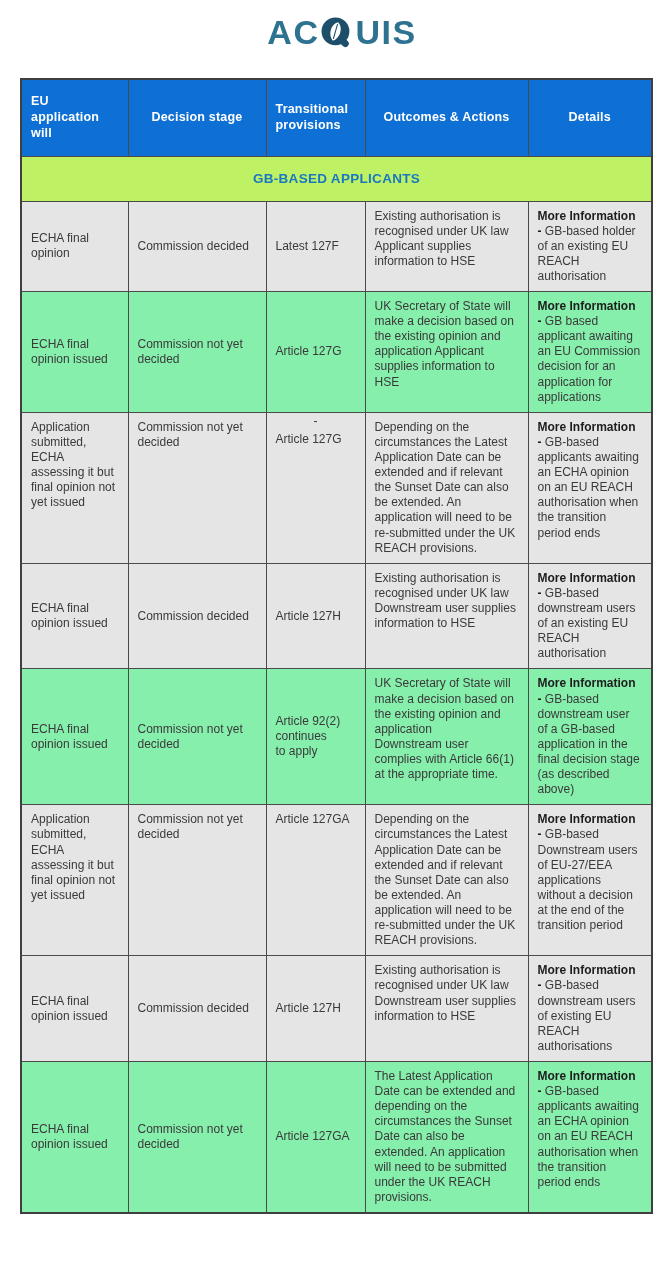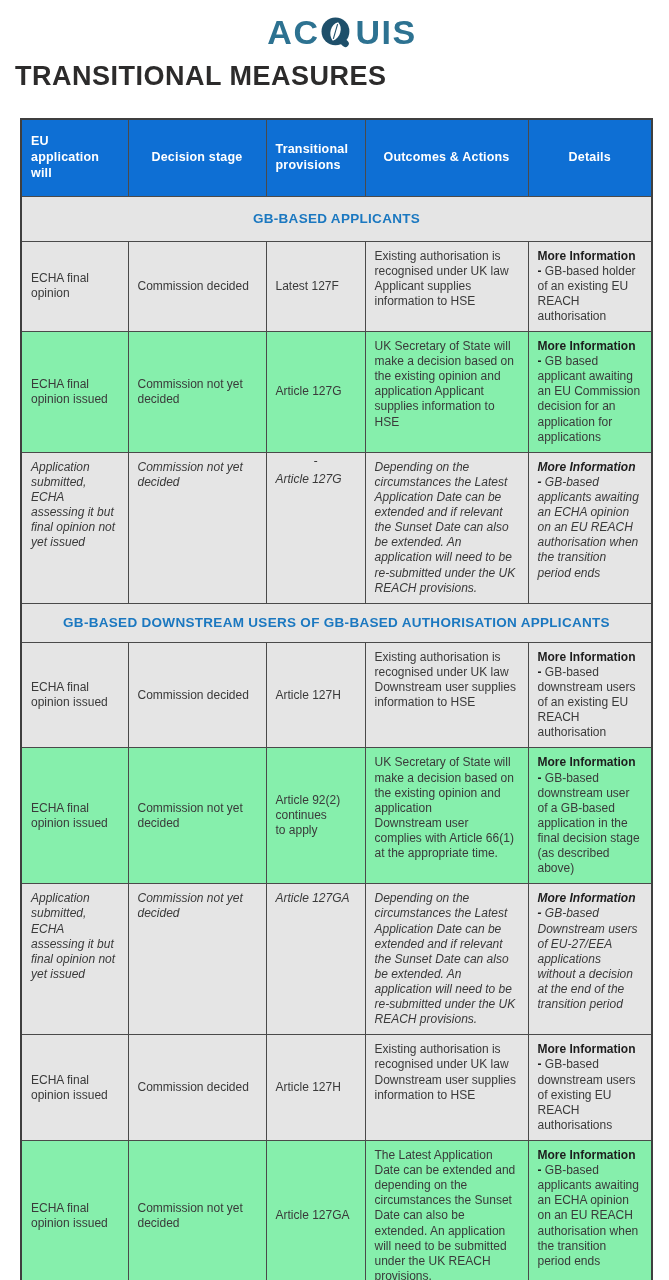--- a/index.html
+++ b/index.html
@@ -2,21 +2,21 @@
 <html><head>
 <meta charset="utf-8">
 <style>
   * { margin:0; padding:0; box-sizing:border-box; }
   html,body { background:#ffffff; }
   body {
     width:669px; min-height:1280px; margin:0 auto;
     font-family:"Liberation Sans", sans-serif;
     color:#3a3a3a;
   }
-  .header { text-align:left; padding-top:13px;margin-left:15px; }
+  .header { text-align:right; padding-top:13px;margin-left:15px; }
   .logo {
     display:flex; align-items:center; justify-content:center;
     font-size:34px; font-weight:800; letter-spacing:1.5px; color:#2d7291;
   }
   .logo .q-icon { display:inline-block; width:34px; height:34px; margin:0 1px; }
   .page-title {
     margin-top:9px; font-size:27px; font-weight:700;
     letter-spacing:0.5px; color:#2c2b2b;
   }
 
@@ -30,48 +30,47 @@
   th, td { border:1px solid #4a4a4a; padding:7px 9px; font-size:12px; line-height:1.26; }
 
   thead th {
     background:#0e6fd4; color:#ffffff; font-size:12.5px; font-weight:700;
     text-align:center; vertical-align:middle; height:77px; letter-spacing:0.2px;
   }
   thead th .hwrap { display:inline-block; text-align:left; }
   thead th.first { text-align:left; }
 
   tr.section td {
-    background:#e5e5e5; color:#1b78c0; font-weight:700; font-size:13.5px;
+    background:#bef264; color:#1b78c0; font-weight:700; font-size:13.5px;
     text-align:center; vertical-align:middle; letter-spacing:0.3px;
   }
 
   tbody td { background:#e5e5e5; vertical-align:top; }
   tbody tr.shade td { background:#86efac; }
   tbody td.cstage, tbody td.cdecision, tbody td.cprov { vertical-align:middle; }
-  tbody tr.vtop td { vertical-align:top;font-style:italic; }
+  tbody tr.vtop td { vertical-align:top; }
   td.cprov { position:relative; }
   .prov-note { position:absolute; top:1px; left:0; right:0; text-align:center; color:#3a3a3a; }
   .pre { white-space:pre-line; }
   .details-bold { font-weight:700; color:#1d1d1d; }
 </style>
 </head>
 <body>
 
 <div class="header">
   <div class="logo">
     <span>AC</span>
       <svg class="q-icon" viewBox="0 0 44 44" aria-hidden="true">
       <circle cx="20" cy="20" r="18" fill="#1e4f6a"></circle>
       <rect x="24" y="24" width="18" height="9" rx="4.5" transform="rotate(43 26 26)" fill="#1e4f6a"></rect>
       <path d="M20 7.5 C28.5 12.5 28.5 26.5 20 32.5 C11.5 26.5 11.5 12.5 20 7.5 Z" fill="#ffffff" transform="rotate(16 20 20)"></path>
       <path d="M20 10 L20 30" stroke="#1e4f6a" stroke-width="1.4" transform="rotate(16 20 20)"></path>
     </svg>
       <span>UIS</span>
   </div>
-  <div class="page-title">TRANSITIONAL MEASURES</div>
 </div>
 
 <table class="tm">
   <colgroup>
       <col class="c1">
       <col class="c2">
       <col class="c3">
       <col class="c4">
       <col class="c5">
     </colgroup>
@@ -108,23 +107,20 @@
       <td class="cstage">Application submitted, ECHA assessing it but final opinion not yet issued</td>
       <td class="cdecision">Commission not yet decided</td>
       <td class="cprov">
           <div class="prov-note">-</div>
           <div style="padding-top:12px">Article 127G</div>
         </td>
       <td class="pre">Depending on the circumstances the Latest Application Date can be extended and if relevant the Sunset Date can also be extended. An application will need to be re-submitted under the UK REACH provisions.</td>
       <td><span class="details-bold">More Information -</span> <span>GB-based applicants awaiting an ECHA opinion on an EU REACH authorisation when the transition period ends</span></td>
     </tr>
 
-    <tr class="section" style="height:39px">
-      <td colspan="5">GB-BASED DOWNSTREAM USERS OF GB-BASED AUTHORISATION APPLICANTS</td>
-    </tr>
     <tr style="height:83px">
       <td class="cstage">ECHA final opinion issued</td>
       <td class="cdecision">Commission decided</td>
       <td class="cprov">Article 127H</td>
       <td class="pre">Existing authorisation is recognised under UK law
 Downstream user supplies information to HSE</td>
       <td><span class="details-bold">More Information -</span> <span>GB-based downstream users of an existing EU REACH authorisation</span></td>
     </tr>
     <tr class="shade" style="height:113px">
       <td class="cstage">ECHA final opinion issued</td>

